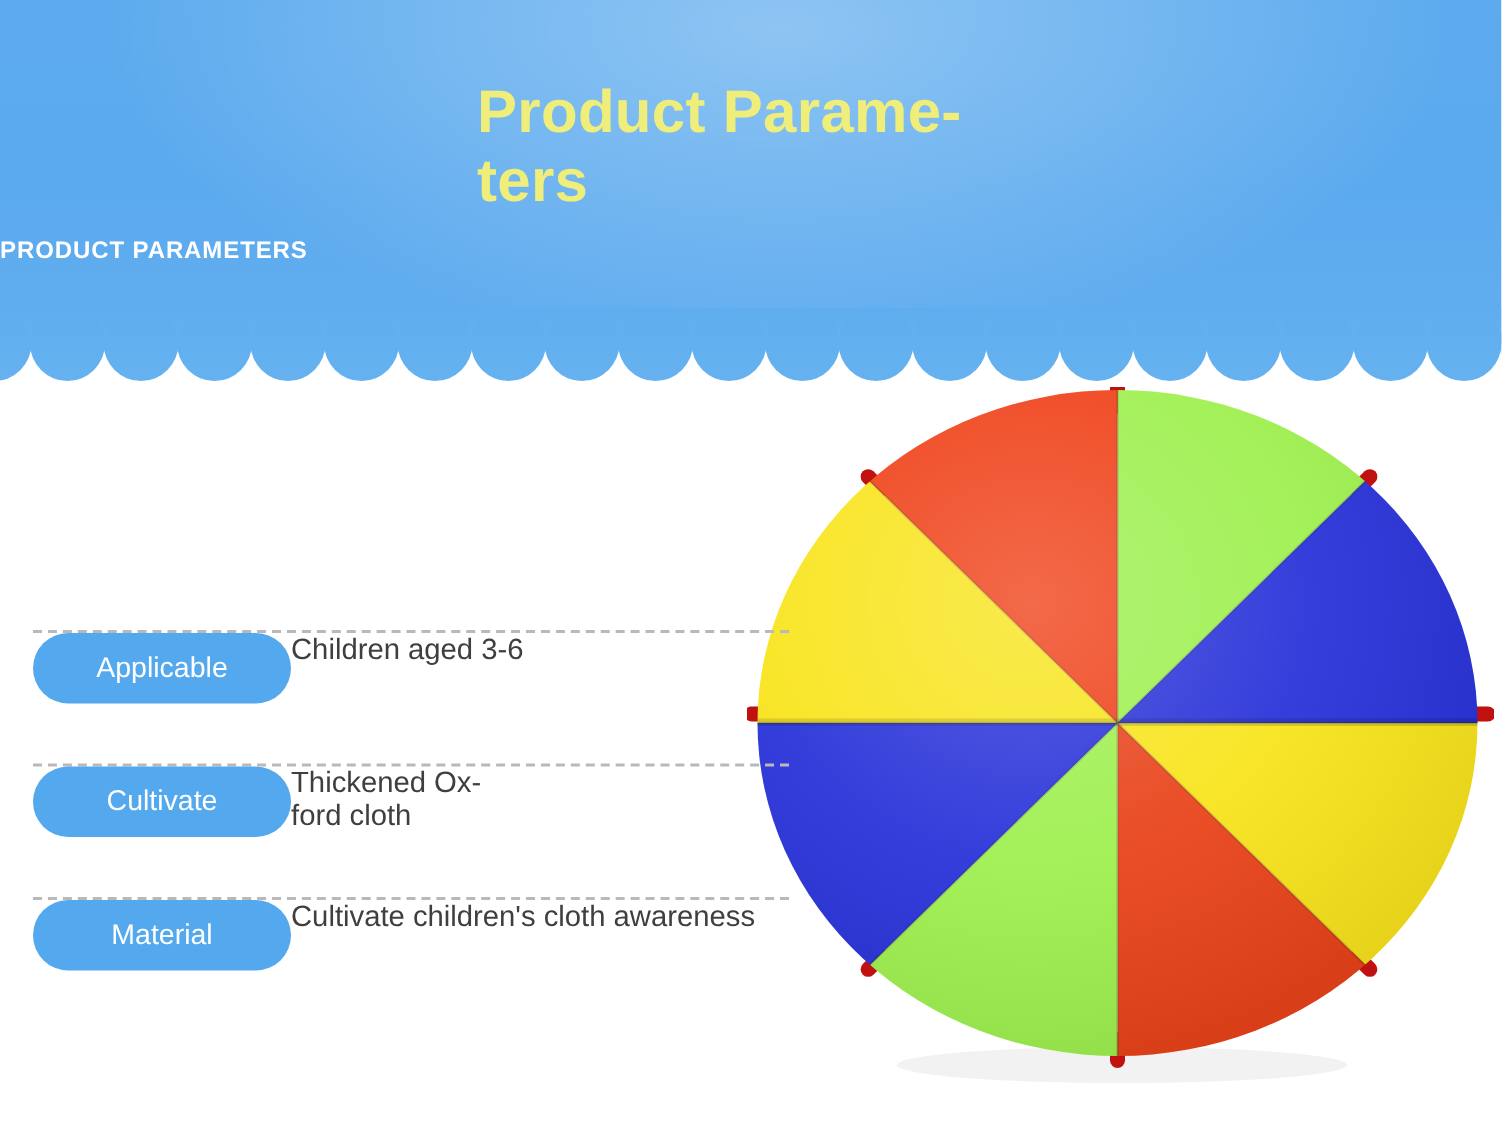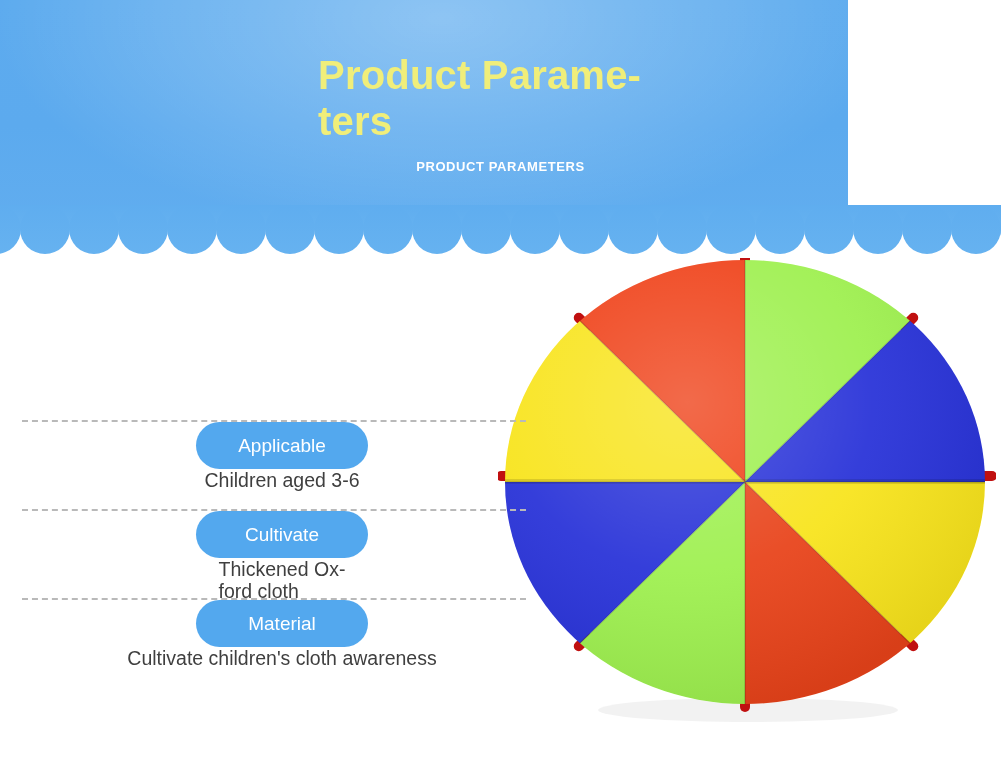--- a/index.html
+++ b/index.html
@@ -13,47 +13,45 @@
     font-family: "Liberation Sans", sans-serif;
     overflow: hidden;
     position: relative;
   }
 
   
   #banner {
     position: absolute;
     left: 0;
     top: 0;
-    width: 837px;
+    width: 1001px;
     height: 229px;
     background:
       radial-gradient(ellipse 620px 300px at 52% 8%, rgba(255,255,255,0.30) 0%, rgba(255,255,255,0.12) 45%, rgba(255,255,255,0) 72%),
       linear-gradient(180deg, #5dabee 0%, #5caaee 55%, #61adef 100%);
     overflow: visible;
-    padding-left: 11px;
   }
   #banner-title {
     position: absolute;
     left: 318px;
     top: 52px;
     width: 360px;
     font-size: 40px;
     line-height: 46px;
     font-weight: bold;
     color: #f0ee7a;
     letter-spacing: 0.2px;
     white-space: pre-line;
   }
   #banner-subtitle {
     position: absolute;
     left: 0;
     top: 159px;
     width: 1001px;
-    text-align: center;
-    font-size: 13px;
+    font-size: 16px;
     font-weight: bold;
     color: #ffffff;
     letter-spacing: 0.6px;
   }
 
   
   #scallops {
     position: absolute;
     left: 0;
     top: 205px;
@@ -71,23 +69,21 @@
   }
   .divider {
     width: 504px;
     height: 0;
     border-top: 2px dashed #b9b9b9;
     margin: 0;
   }
   .param-row {
     position: relative;
     display: flex;
-    align-items: center;
     height: 87px;
-    flex-direction: column;
   }
   .param-pill {
     flex: 0 0 auto;
     width: 172px;
     height: 47px;
     border-radius: 24px;
     background: #53a8ee;
     color: #ffffff;
     font-size: 19px;
     display: flex;

